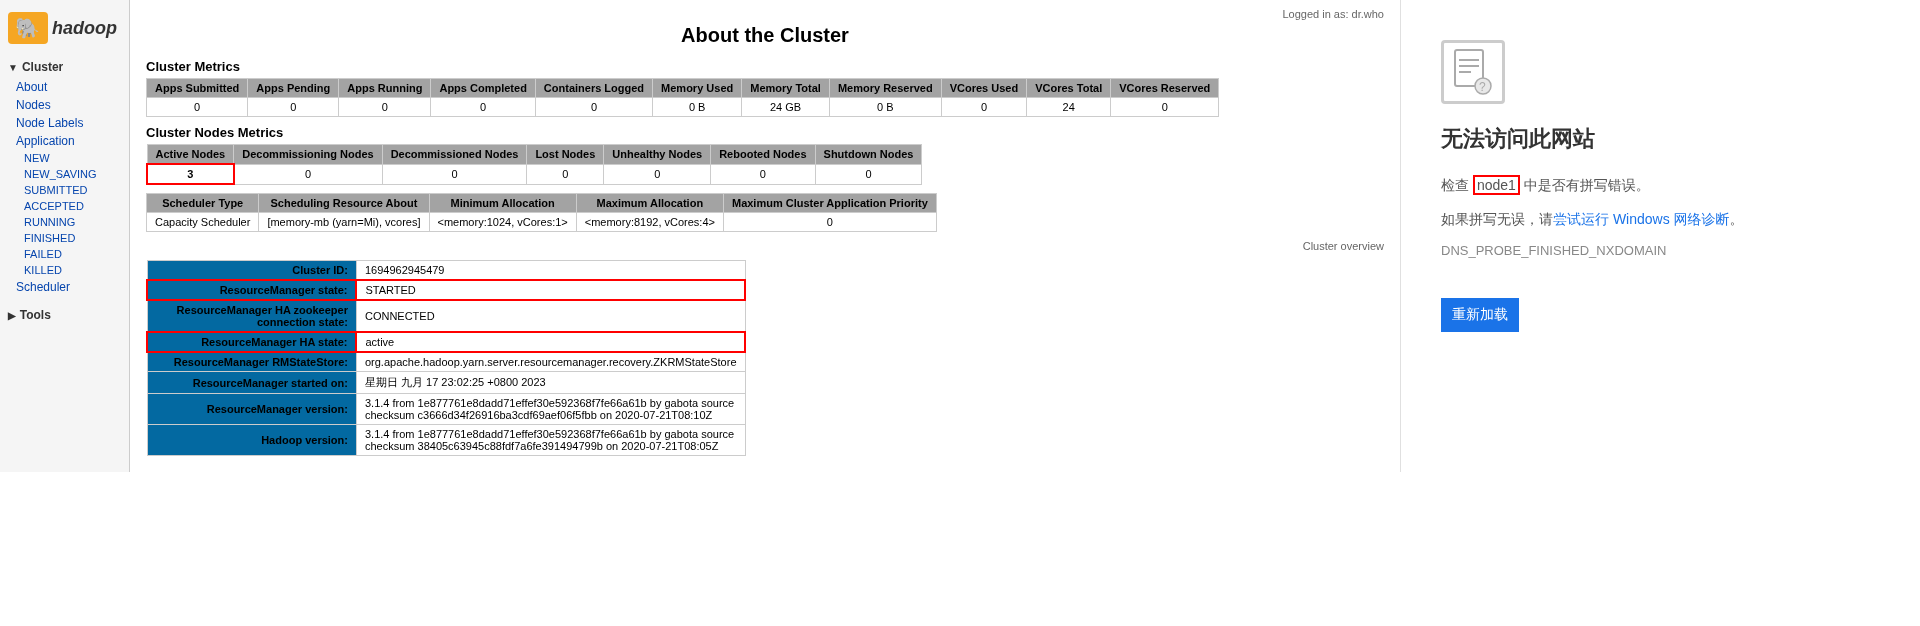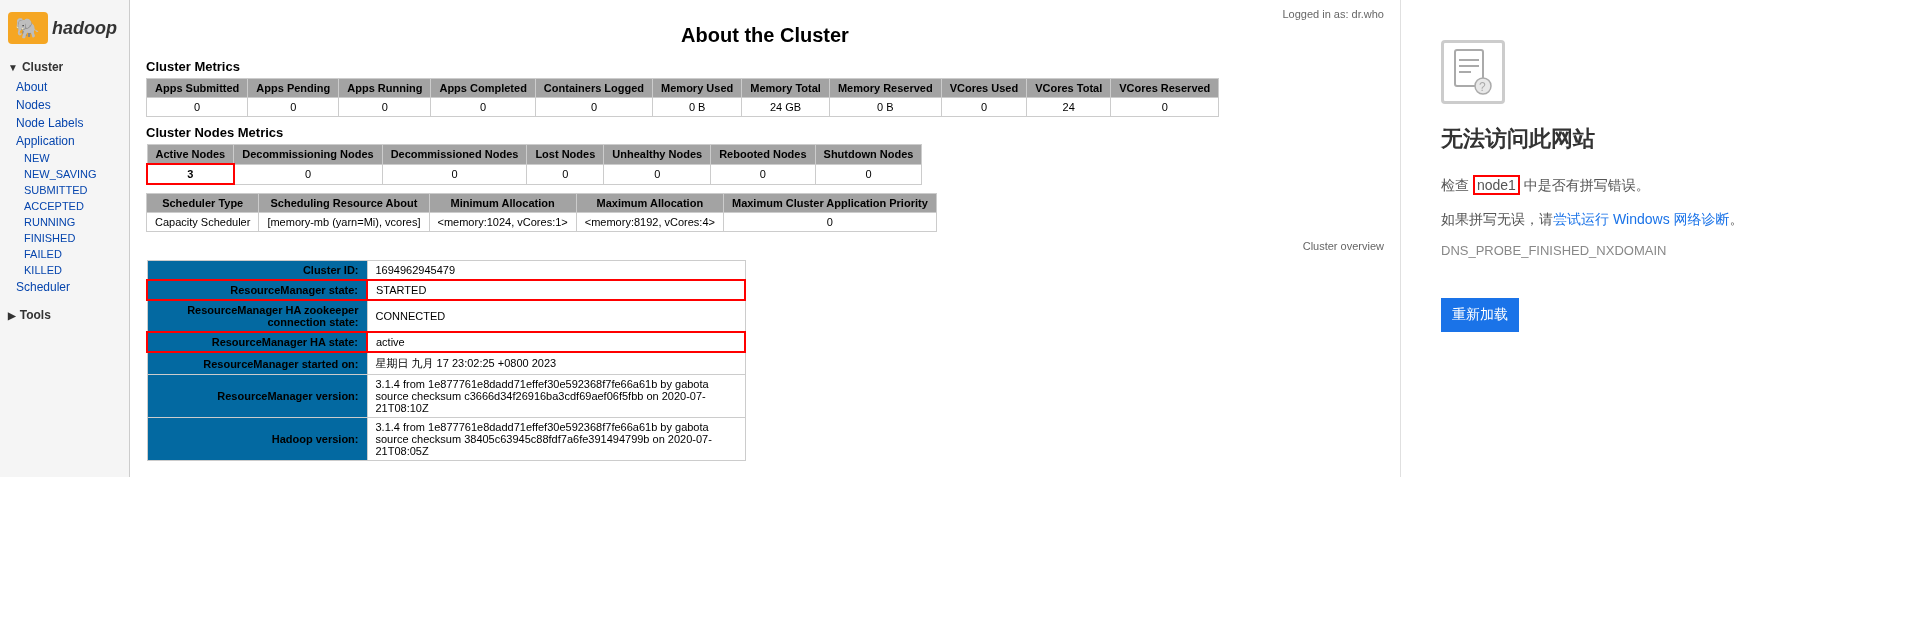--- a/index.html
+++ b/index.html
@@ -286,20 +286,24 @@
       </tr>
       <tr>
         <td>ResourceManager HA zookeeper connection state:</td>
         <td>CONNECTED</td>
       </tr>
       <tr>
         <td style="border: 2px solid red;">ResourceManager HA state:</td>
         <td style="border: 2px solid red;">active</td>
       </tr>
       <tr>
+        <td>ResourceManager RMStateStore:</td>
+        <td>org.apache.hadoop.yarn.server.resourcemanager.recovery.ZKRMStateStore</td>
+      </tr>
+      <tr>
         <td>ResourceManager started on:</td>
         <td>星期日 九月 17 23:02:25 +0800 2023</td>
       </tr>
       <tr>
         <td>ResourceManager version:</td>
         <td>3.1.4 from 1e877761e8dadd71effef30e592368f7fe66a61b by gabota source checksum c3666d34f26916ba3cdf69aef06f5fbb on 2020-07-21T08:10Z</td>
       </tr>
       <tr>
         <td>Hadoop version:</td>
         <td>3.1.4 from 1e877761e8dadd71effef30e592368f7fe66a61b by gabota source checksum 38405c63945c88fdf7a6fe391494799b on 2020-07-21T08:05Z</td>

